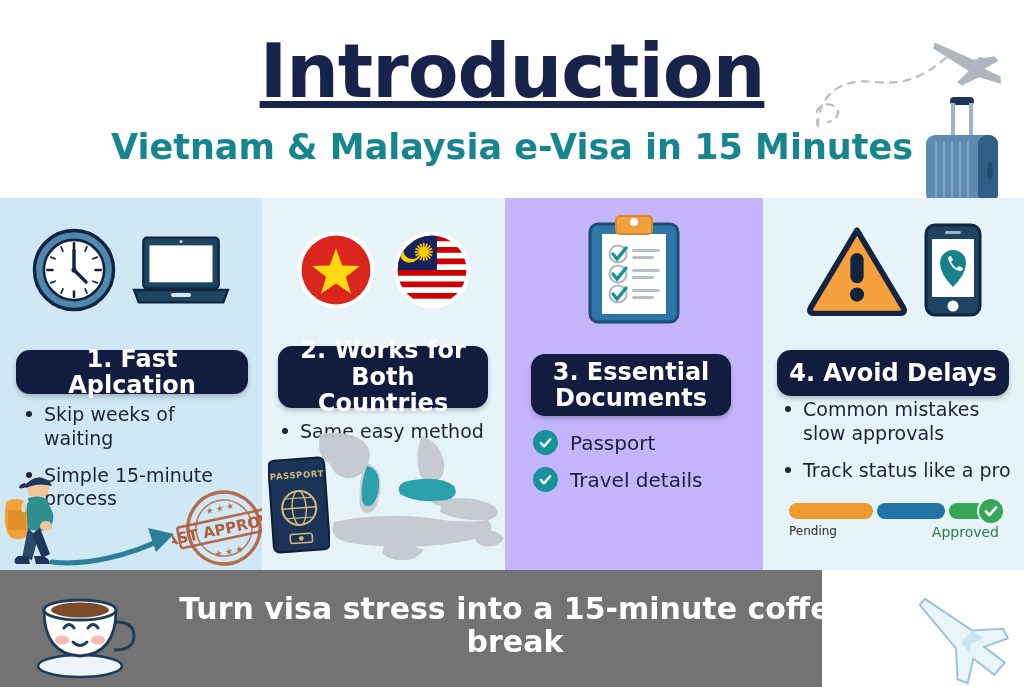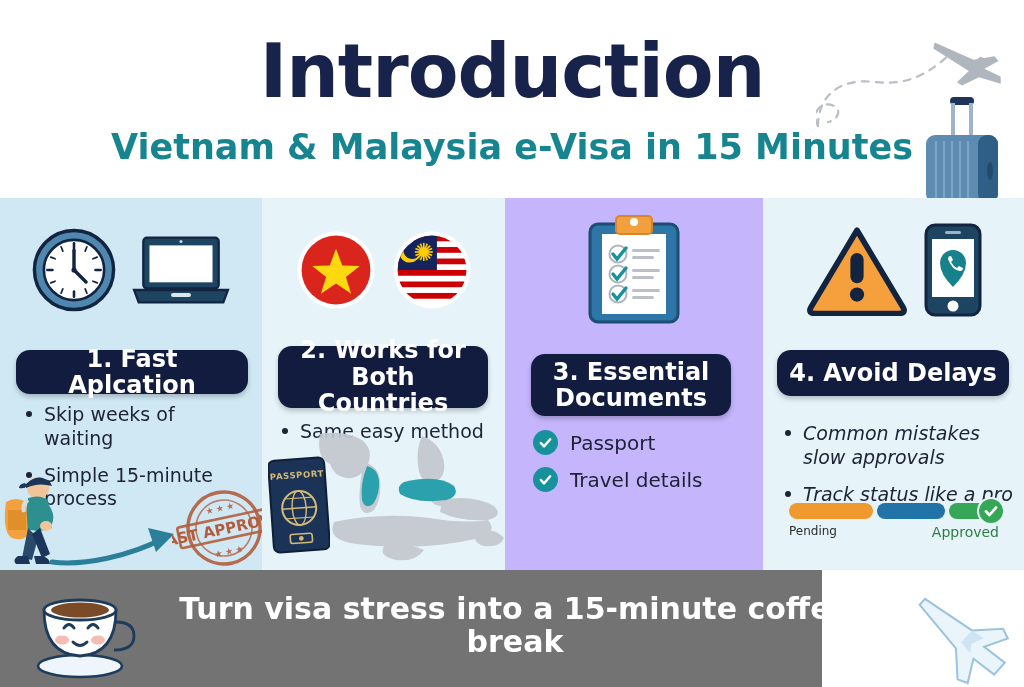--- a/index.html
+++ b/index.html
@@ -20,20 +20,21 @@
   .header {
     position:absolute; left:0; top:0; width:1024px; height:198px;
     background:#ffffff;
   }
   .header-title {
     position:absolute; left:0; top:34px; width:1024px;
     text-align:center;
     font-size:74px; font-weight:bold; letter-spacing:-1px;
     color:#18234c; line-height:1;
     font-family:"DejaVu Sans", sans-serif;
+    text-decoration:underline;
   }
   .header-sub {
     position:absolute; left:0; top:130px; width:1024px;
     text-align:center;
     font-size:35px; font-weight:bold;
     color:#16858f; line-height:1;
     font-family:"DejaVu Sans", sans-serif;
   }
   .plane-deco { position:absolute; left:816px; top:8px; width:200px; height:130px; }
   .suitcase-deco { position:absolute; left:920px; top:95px; width:84px; height:108px; }
@@ -70,21 +71,21 @@
     padding:6px 12px;
   }
   .badge-1 { left:16px; top:152px; width:232px; height:44px; font-size:24px; }
   .badge-2 { left:16px; top:148px; width:210px; height:62px; font-size:24px; }
   .badge-3 { left:26px; top:156px; width:200px; height:62px; font-size:24px; }
   .badge-4 { left:14px; top:152px; width:232px; height:46px; font-size:24px; }
 
   .bullets { position:absolute; width:100%; }
   .bullets-1 { left:0; top:205px; padding:0 14px 0 26px; }
   .bullets-2 { left:0; top:222px; padding:0 0 0 20px; }
-  .bullets-4 { left:0; top:224px; padding:0 10px 0 22px;font-style:italic; }
+  .bullets-4 { left:0; top:200px; padding:0 10px 0 22px; }
 
   .bullet {
     position:relative;
     font-size:19px; color:#1d2235;
     line-height:1.25;
     margin-bottom:13px;
     padding-left:18px;
     font-family:"DejaVu Sans", sans-serif;
   }
   .bullet::before {

